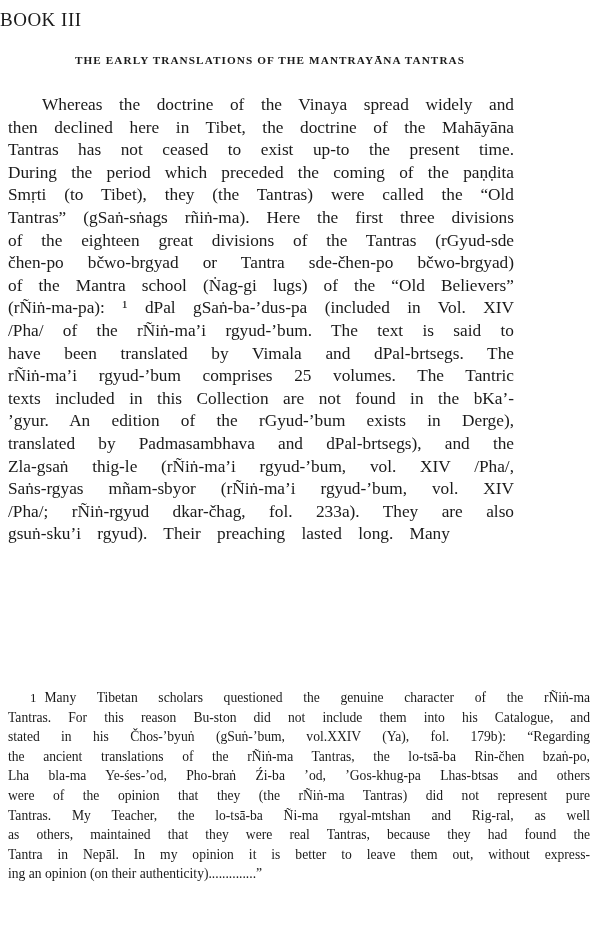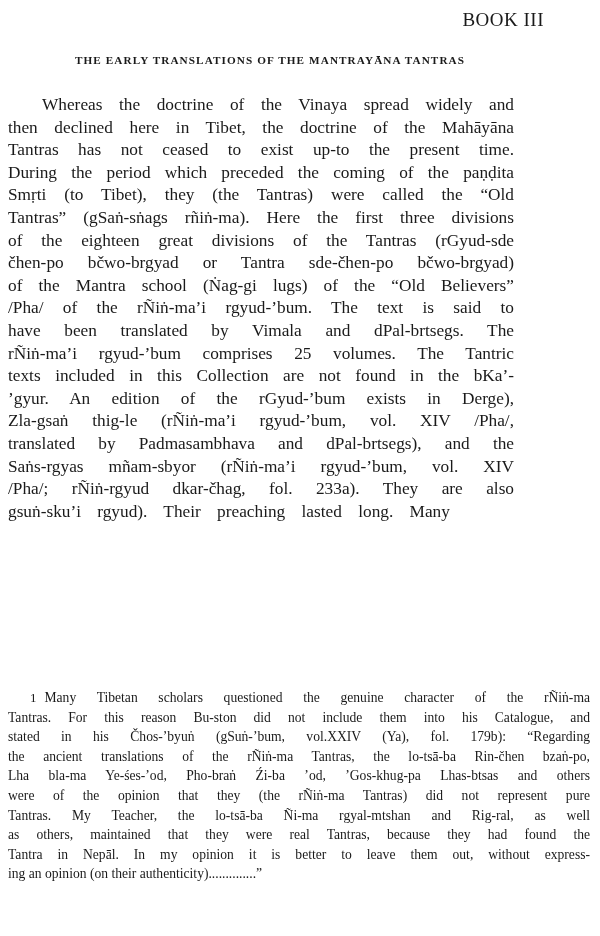--- a/index.html
+++ b/index.html
@@ -20,25 +20,24 @@
       left: 0;
       top: 0;
       width: 600px;
       height: 936px;
     }
     .book-title {
       position: absolute;
       top: 8px;
       left: 0;
       width: 500px;
-      text-align: right;
+      text-align: left;
       font-size: 19px;
       letter-spacing: 0.5px;
       line-height: 24px;
-      padding-left: 44px;
     }
     .chapter-title {
       position: absolute;
       top: 52px;
       left: 0;
       width: 540px;
       text-align: center;
       font-size: 11.2px;
       font-weight: bold;
       letter-spacing: 1.1px;
@@ -104,27 +103,28 @@
   <div class="body-text">
     <span class="body-line first">Whereas the doctrine of the Vinaya spread widely and</span>
     <span class="body-line">then declined here in Tibet, the doctrine of the Mahāyāna</span>
     <span class="body-line">Tantras has not ceased to exist up-to the present time.</span>
     <span class="body-line">During the period which preceded the coming of the paṇḍita</span>
     <span class="body-line">Smṛti (to Tibet), they (the Tantras) were called the “Old</span>
     <span class="body-line">Tantras” (gSaṅ-sṅags rñiṅ-ma). Here the first three divisions</span>
     <span class="body-line">of the eighteen great divisions of the Tantras (rGyud-sde</span>
     <span class="body-line">čhen-po bčwo-brgyad or Tantra sde-čhen-po bčwo-brgyad)</span>
     <span class="body-line">of the Mantra school (Ṅag-gi lugs) of the “Old Believers”</span>
+    <span class="body-line">(rÑiṅ-ma-pa): ¹ dPal gSaṅ-ba-’dus-pa (included in Vol. XIV</span>
     <span class="body-line">/Pha/ of the rÑiṅ-ma’i rgyud-’bum. The text is said to</span>
     <span class="body-line">have been translated by Vimala and dPal-brtsegs. The</span>
     <span class="body-line">rÑiṅ-ma’i rgyud-’bum comprises 25 volumes. The Tantric</span>
     <span class="body-line">texts included in this Collection are not found in the bKa’-</span>
     <span class="body-line">’gyur. An edition of the rGyud-’bum exists in Derge),</span>
+    <span class="body-line">translated by Padmasambhava and dPal-brtsegs), and the</span>
     <span class="body-line">Zla-gsaṅ thig-le (rÑiṅ-ma’i rgyud-’bum, vol. XIV /Pha/,</span>
-    <span class="body-line">translated by Padmasambhava and dPal-brtsegs), and the</span>
     <span class="body-line">Saṅs-rgyas mñam-sbyor (rÑiṅ-ma’i rgyud-’bum, vol. XIV</span>
     <span class="body-line">/Pha/; rÑiṅ-rgyud dkar-čhag, fol. 233a). They are also</span>
     <span class="body-line last">gsuṅ-sku’i rgyud). Their preaching lasted long. Many</span>
   </div>
 
   <div class="footnote">
     <span class="fn-line first"><span class="fn-marker">1</span><span>Many Tibetan scholars questioned the genuine character of the rÑiṅ-ma</span></span>
     <span class="fn-line">Tantras. For this reason Bu-ston did not include them into his Catalogue, and</span>
     <span class="fn-line">stated in his Čhos-’byuṅ (gSuṅ-’bum, vol.XXIV (Ya), fol. 179b): “Regarding</span>
     <span class="fn-line">the ancient translations of the rÑiṅ-ma Tantras, the lo-tsā-ba Rin-čhen bzaṅ-po,</span>

